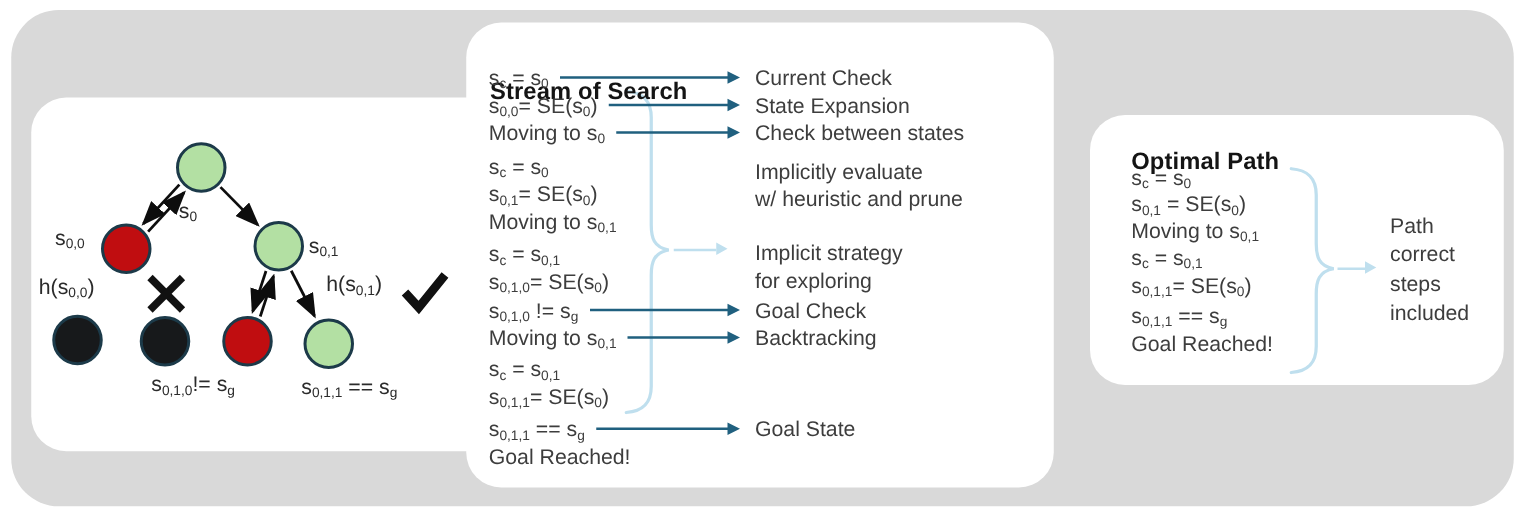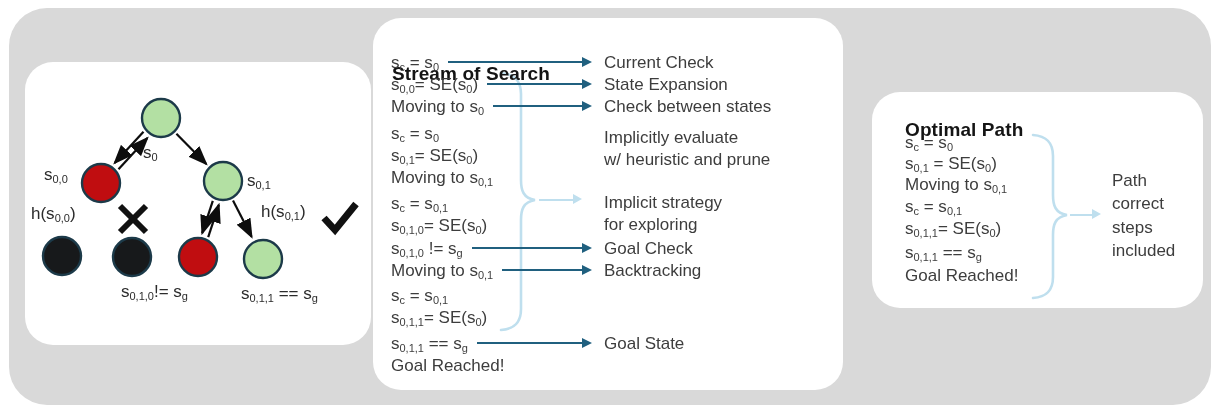--- a/index.html
+++ b/index.html
@@ -6,21 +6,21 @@
     --board:#d9d9d9; --panel:#ffffff; --text:#3d3d3d; --title:#141414;
     --flow:#20607f; --brace:#bfdfee; --green:#b3e0a3; --red:#c00d10;
     --blacknode:#17191b; --nstroke:#1c3a49; --edge:#0d0d0d;
   }
   html,body{margin:0;padding:0;background:#ffffff;}
   body{width:1217px;height:410px;overflow:hidden;
        font-family:"Liberation Sans","DejaVu Sans",sans-serif;color:var(--text);}
   .board{position:absolute;left:9px;top:8px;width:1202px;height:397px;
          background:var(--board);border-radius:38px;}
   .panel{position:absolute;background:var(--panel);border-radius:28px;}
-  .panel-tree{left:16px;top:54px;width:346px;height:283px;}
+  .panel-tree{left:16px;top:70px;width:346px;height:283px;padding-left:44px;}
   .panel-sos{left:364px;top:10px;width:470px;height:372px;}
   .panel-opt{left:863px;top:84px;width:331px;height:216px;}
   .panel-title{position:absolute;font-size:19px;font-weight:bold;color:var(--title);
                white-space:nowrap;letter-spacing:.1px;}
   .panel-sos .panel-title{left:19px;top:29px;}
   .panel-opt .panel-title{left:33px;top:11px;}
   .line,.ann{position:absolute;font-size:17px;line-height:21px;height:21px;
              white-space:nowrap;color:var(--text);}
   sub{font-size:11px;line-height:0;vertical-align:-0.24em;letter-spacing:0;}
   .flow-arrow{position:absolute;height:2.2px;background:var(--flow);}

